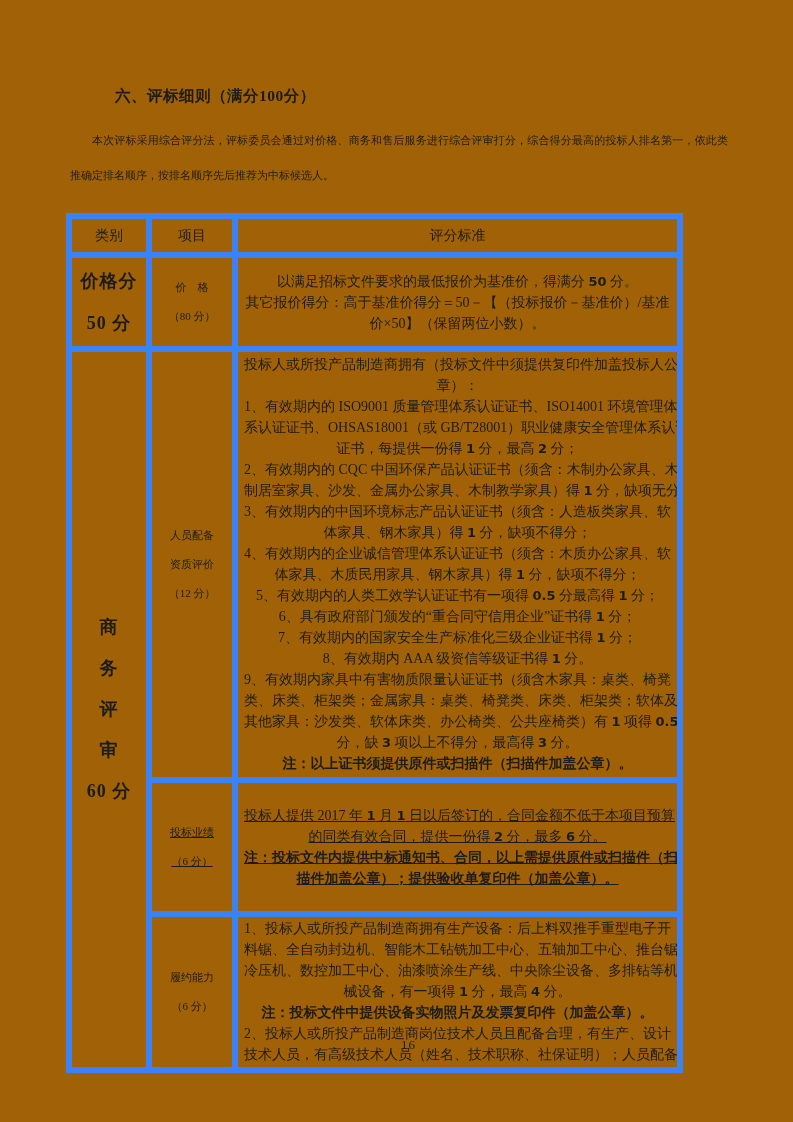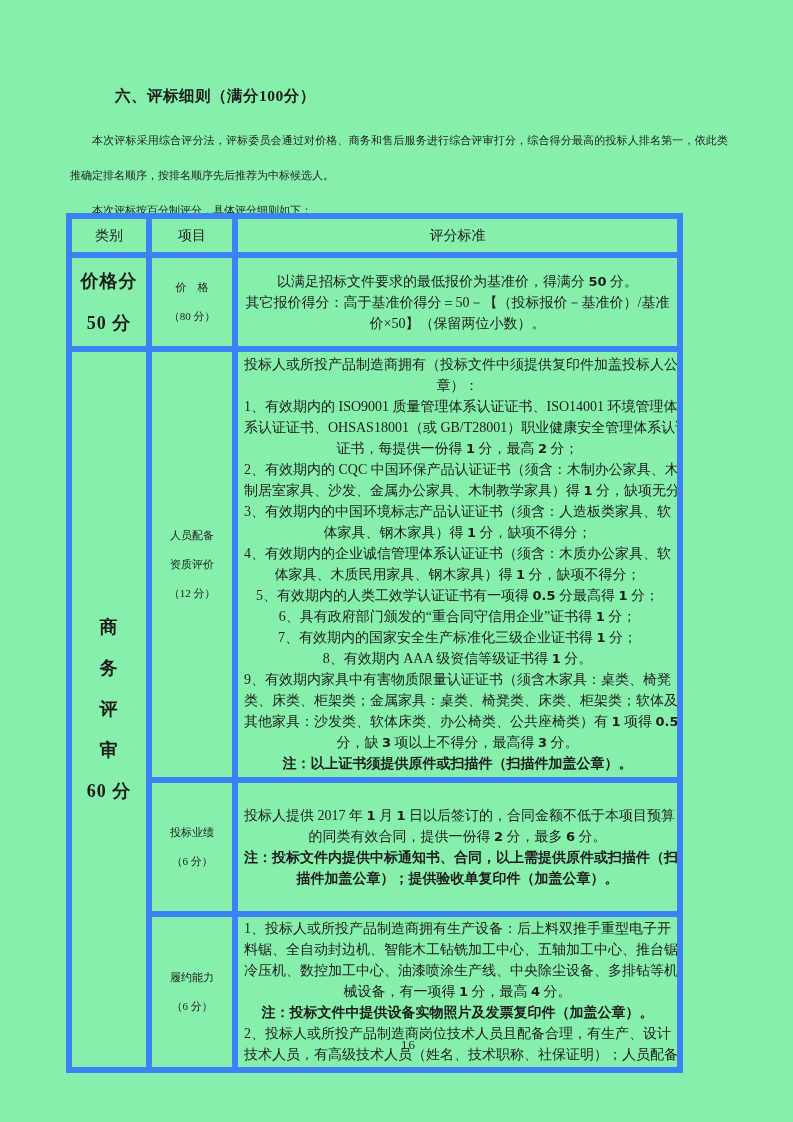--- a/index.html
+++ b/index.html
@@ -1,20 +1,20 @@
 <!DOCTYPE html>
 <html lang="zh"><head>
 <meta charset="utf-8">
 <style>
   html,body { margin:0; padding:0; background:#e8e8e8; }
   .page {
     position:relative;
     width:793px; height:1122px;
     margin:0 auto;
-    background:#86efac;
+    background:#a16207;
     font-family:"Liberation Serif","DejaVu Serif",serif;
     color:#1c1c1c;
     overflow:hidden;
   }
   .heading {
     position:absolute; left:115px; top:86px;
     font-size:15.5px; font-weight:bold; letter-spacing:.5px;
   }
   .para {
     position:absolute; left:70px; width:658px;
@@ -32,21 +32,21 @@
   }
   .eval th, .eval td {
     border:6px solid #3b82f6;
     padding:0;
     font-weight:normal;
     overflow:hidden;
   }
   .eval th { height:33px; text-align:center; font-size:14px; }
   .r-price > td { height:84px; }
   .r-sec1  > td { height:421px; }
-  .r-sec2  > td { height:124px; }
+  .r-sec2  > td { height:124px;text-decoration:underline; }
   .r-sec3  > td { height:144px; }
 
   td.cat, td.item { text-align:center; vertical-align:middle; }
   td.cat-price .ln { line-height:42px; font-size:18px; font-weight:bold; letter-spacing:1px; }
   td.cat-biz   .ln { line-height:41px; font-size:18px; font-weight:bold; letter-spacing:1px; }
   td.item .ln { line-height:29px; font-size:11px; }
 
   td.crit { text-align:center; padding:2px 6px; }
   td.crit .ln { line-height:21px; white-space:nowrap; }
   td.crit.vmid { vertical-align:middle; }
@@ -64,21 +64,20 @@
   }
 </style>
 </head>
 <body>
 
 <div class="page">
 
   <div class="heading">六、评标细则（满分100分）</div>
 
   <p class="para para1">本次评标采用综合评分法，评标委员会通过对价格、商务和售后服务进行综合评审打分，综合得分最高的投标人排名第一，依此类推确定排名顺序，按排名顺序先后推荐为中标候选人。</p>
-  <p class="para para2">本次评标按百分制评分，具体评分细则如下：</p>
 
   <table class="eval">
     <colgroup>
       <col style="width:80px">
       <col style="width:86px">
       <col style="width:445px">
     </colgroup>
     <tbody>
         <tr>
       <th>类别</th>

